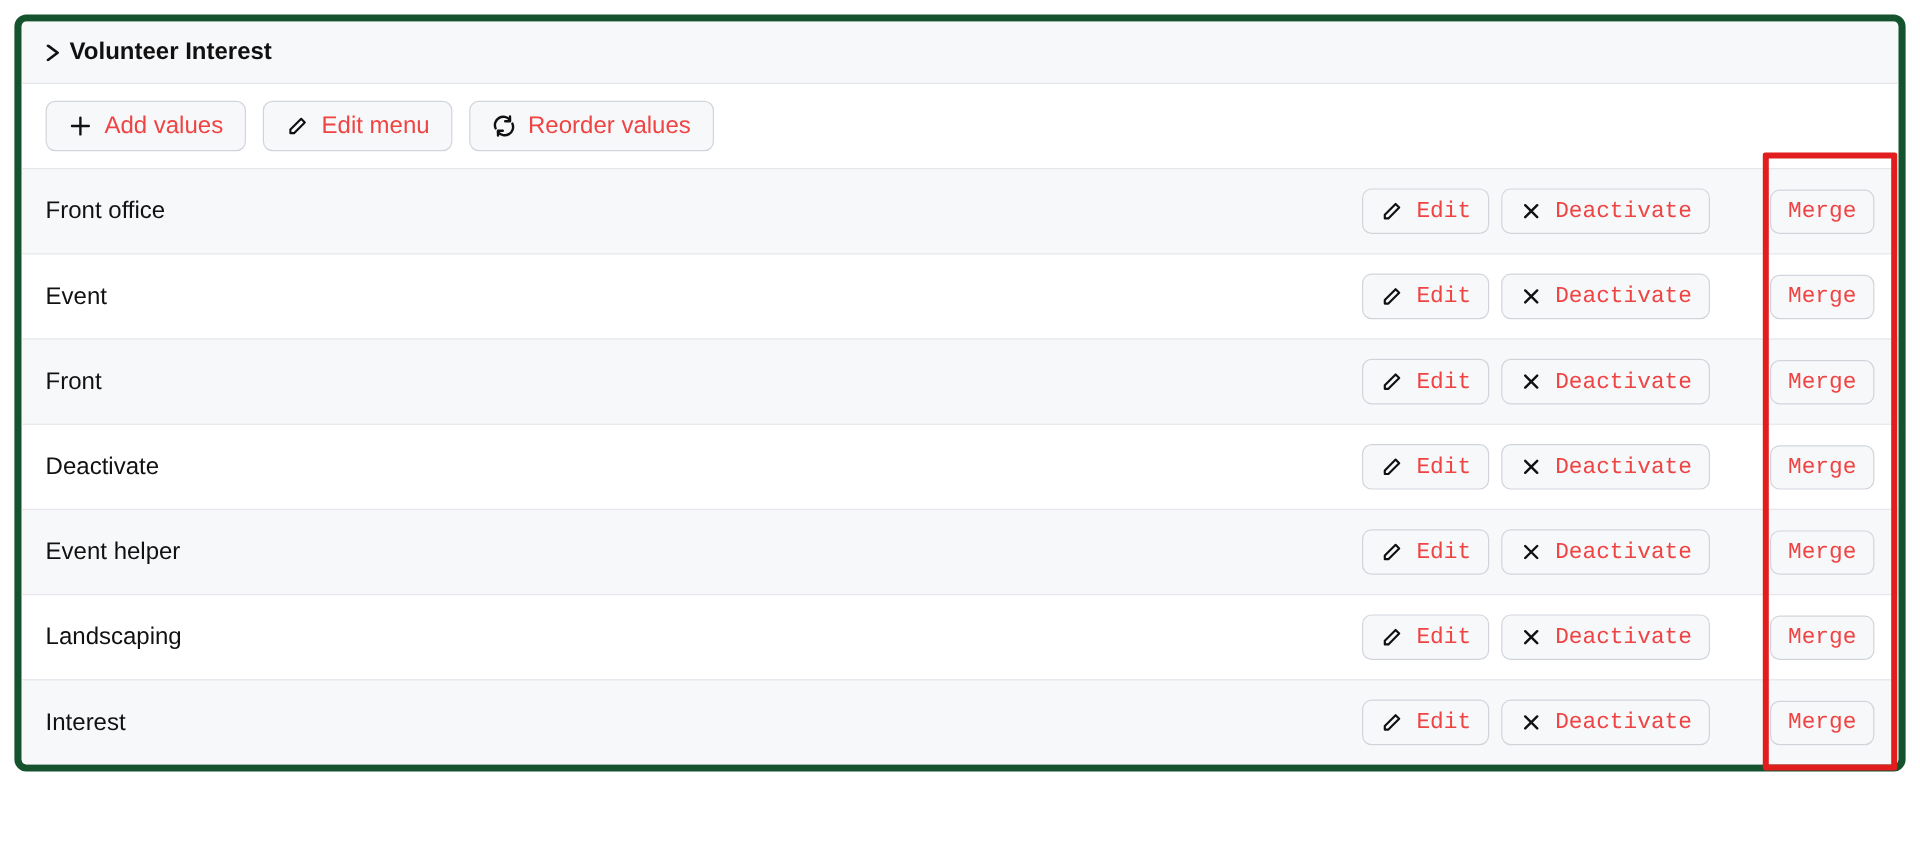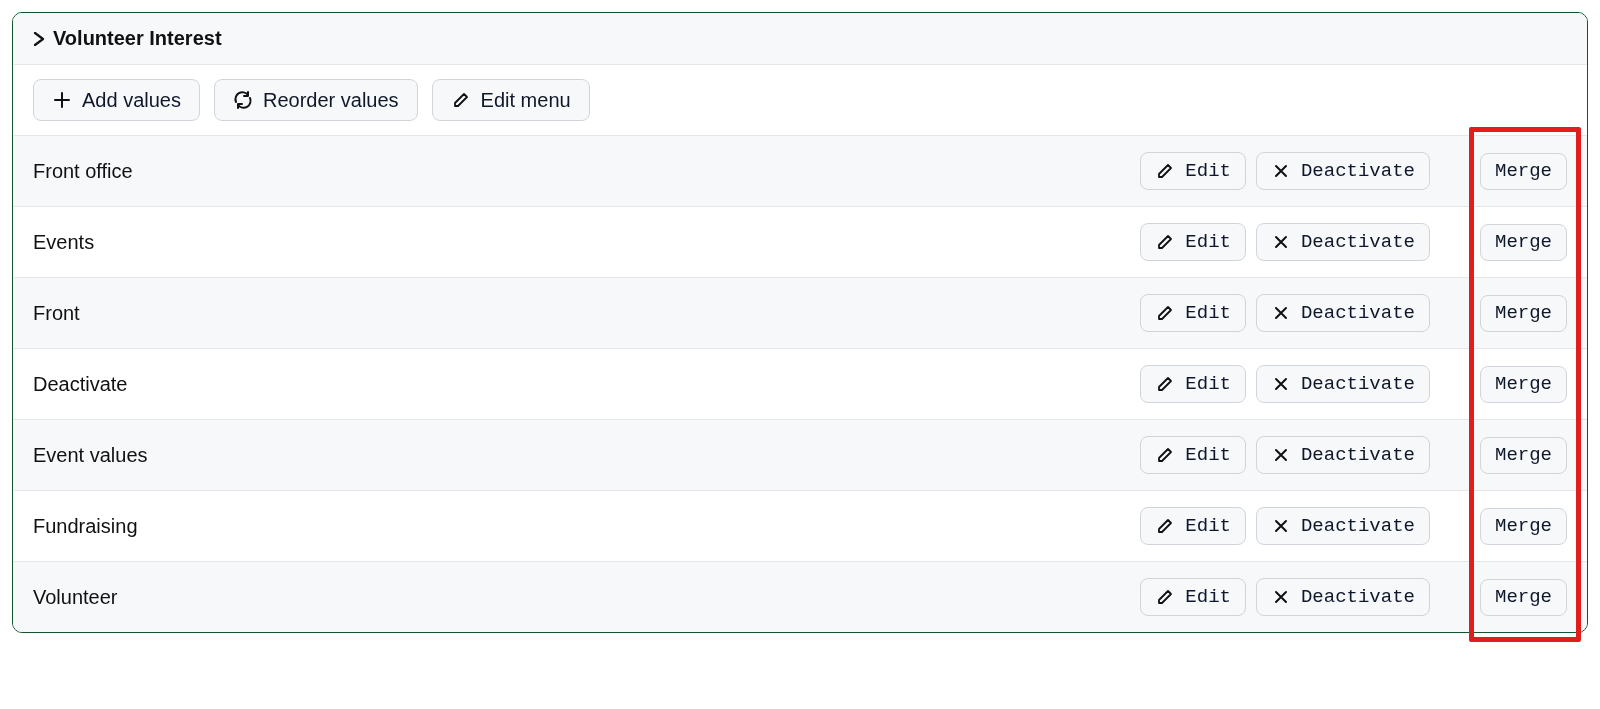--- a/index.html
+++ b/index.html
@@ -4,21 +4,21 @@
 <style>
   * { box-sizing: border-box; }
   body {
     margin: 0;
     padding: 12px;
     font-family: -apple-system, BlinkMacSystemFont, "Segoe UI", Helvetica, Arial, sans-serif;
     background: #fff;
     color: #111;
   }
   .panel {
-    border: 1px solid #14532d;
+    border: 6px solid #14532d;
     border-radius: 10px;
     overflow: hidden;
   }
   .panel-header {
     display: flex;
     align-items: center;
     gap: 6px;
     padding: 14px 20px;
     background: #f7f8fa;
     border-bottom: 1px solid #e5e7eb;
@@ -40,21 +40,21 @@
   }
   .btn {
     display: inline-flex;
     align-items: center;
     gap: 10px;
     background: #f7f8fa;
     border: 1px solid #d1d5db;
     border-radius: 8px;
     padding: 10px 18px;
     font-size: 20px;
-    color: #0f172a;
+    color: #ef4444;
     cursor: pointer;
     line-height: 1;
   }
   .btn-sm {
     padding: 8px 14px;
     font-size: 19px;
     font-family: Liberation Mono, monospace;
   }
   .icon {
     display: inline-flex;
@@ -114,37 +114,37 @@
       <button class="btn">
         <span class="icon">
           <svg width="18" height="18" viewBox="0 0 18 18">
               <path d="M9 2 V16 M2 9 H16" stroke="#111" stroke-width="2" stroke-linecap="round"></path>
             </svg>
         </span>
         <span>Add values</span>
       </button>
       <button class="btn">
         <span class="icon">
+          <svg width="18" height="18" viewBox="0 0 18 18">
+              <path d="M3 15 L3 12 L12 3 L15 6 L6 15 Z" fill="none" stroke="#111" stroke-width="1.8" stroke-linejoin="round"></path>
+            </svg>
+        </span>
+        <span>Edit menu</span>
+      </button>
+      <button class="btn">
+        <span class="icon">
           <svg width="20" height="20" viewBox="0 0 20 20">
             <path d="M3 12 A7 7 0 0 1 15 5" fill="none" stroke="#111" stroke-width="2" stroke-linecap="round"></path>
             <path d="M15 2 L15 6 L11 6" fill="none" stroke="#111" stroke-width="2" stroke-linecap="round" stroke-linejoin="round"></path>
             <path d="M17 8 A7 7 0 0 1 5 15" fill="none" stroke="#111" stroke-width="2" stroke-linecap="round"></path>
             <path d="M5 18 L5 14 L9 14" fill="none" stroke="#111" stroke-width="2" stroke-linecap="round" stroke-linejoin="round"></path>
           </svg>
         </span>
         <span>Reorder values</span>
       </button>
-      <button class="btn">
-        <span class="icon">
-          <svg width="18" height="18" viewBox="0 0 18 18">
-              <path d="M3 15 L3 12 L12 3 L15 6 L6 15 Z" fill="none" stroke="#111" stroke-width="1.8" stroke-linejoin="round"></path>
-            </svg>
-        </span>
-        <span>Edit menu</span>
-      </button>
     </div>
 
     <div class="list" id="list">
   <div class="row">
     <div class="row-label">Front office</div>
     <div class="row-actions">
       <button class="btn btn-sm">
         <span class="icon">
           <svg width="18" height="18" viewBox="0 0 18 18">
                   <path d="M3 15 L3 12 L12 3 L15 6 L6 15 Z" fill="none" stroke="#111" stroke-width="1.8" stroke-linejoin="round"></path>
@@ -161,21 +161,21 @@
         <span>Deactivate</span>
       </button>
       <span class="merge-col-spacer"></span>
       <button class="btn btn-sm">
         <span>Merge</span>
       </button>
     </div>
   </div>
 
   <div class="row">
-    <div class="row-label">Events</div>
+    <div class="row-label">Event</div>
     <div class="row-actions">
       <button class="btn btn-sm">
         <span class="icon">
           <svg width="18" height="18" viewBox="0 0 18 18">
                   <path d="M3 15 L3 12 L12 3 L15 6 L6 15 Z" fill="none" stroke="#111" stroke-width="1.8" stroke-linejoin="round"></path>
                 </svg>
         </span>
         <span>Edit</span>
       </button>
       <button class="btn btn-sm">
@@ -239,73 +239,73 @@
         <span>Deactivate</span>
       </button>
       <span class="merge-col-spacer"></span>
       <button class="btn btn-sm">
         <span>Merge</span>
       </button>
     </div>
   </div>
 
   <div class="row">
-    <div class="row-label">Event values</div>
-    <div class="row-actions">
-      <button class="btn btn-sm">
-        <span class="icon">
-          <svg width="18" height="18" viewBox="0 0 18 18">
-                  <path d="M3 15 L3 12 L12 3 L15 6 L6 15 Z" fill="none" stroke="#111" stroke-width="1.8" stroke-linejoin="round"></path>
-                </svg>
-        </span>
-        <span>Edit</span>
-      </button>
-      <button class="btn btn-sm">
-        <span class="icon">
-          <svg width="16" height="16" viewBox="0 0 16 16">
-                  <path d="M3 3 L13 13 M13 3 L3 13" stroke="#111" stroke-width="2" stroke-linecap="round"></path>
-                </svg>
-        </span>
-        <span>Deactivate</span>
-      </button>
-      <span class="merge-col-spacer"></span>
-      <button class="btn btn-sm">
-        <span>Merge</span>
-      </button>
-    </div>
-  </div>
-
-  <div class="row">
-    <div class="row-label">Fundraising</div>
-    <div class="row-actions">
-      <button class="btn btn-sm">
-        <span class="icon">
-          <svg width="18" height="18" viewBox="0 0 18 18">
-                  <path d="M3 15 L3 12 L12 3 L15 6 L6 15 Z" fill="none" stroke="#111" stroke-width="1.8" stroke-linejoin="round"></path>
-                </svg>
-        </span>
-        <span>Edit</span>
-      </button>
-      <button class="btn btn-sm">
-        <span class="icon">
-          <svg width="16" height="16" viewBox="0 0 16 16">
-                  <path d="M3 3 L13 13 M13 3 L3 13" stroke="#111" stroke-width="2" stroke-linecap="round"></path>
-                </svg>
-        </span>
-        <span>Deactivate</span>
-      </button>
-      <span class="merge-col-spacer"></span>
-      <button class="btn btn-sm">
-        <span>Merge</span>
-      </button>
-    </div>
-  </div>
-
-  <div class="row">
-    <div class="row-label">Volunteer</div>
+    <div class="row-label">Event helper</div>
+    <div class="row-actions">
+      <button class="btn btn-sm">
+        <span class="icon">
+          <svg width="18" height="18" viewBox="0 0 18 18">
+                  <path d="M3 15 L3 12 L12 3 L15 6 L6 15 Z" fill="none" stroke="#111" stroke-width="1.8" stroke-linejoin="round"></path>
+                </svg>
+        </span>
+        <span>Edit</span>
+      </button>
+      <button class="btn btn-sm">
+        <span class="icon">
+          <svg width="16" height="16" viewBox="0 0 16 16">
+                  <path d="M3 3 L13 13 M13 3 L3 13" stroke="#111" stroke-width="2" stroke-linecap="round"></path>
+                </svg>
+        </span>
+        <span>Deactivate</span>
+      </button>
+      <span class="merge-col-spacer"></span>
+      <button class="btn btn-sm">
+        <span>Merge</span>
+      </button>
+    </div>
+  </div>
+
+  <div class="row">
+    <div class="row-label">Landscaping</div>
+    <div class="row-actions">
+      <button class="btn btn-sm">
+        <span class="icon">
+          <svg width="18" height="18" viewBox="0 0 18 18">
+                  <path d="M3 15 L3 12 L12 3 L15 6 L6 15 Z" fill="none" stroke="#111" stroke-width="1.8" stroke-linejoin="round"></path>
+                </svg>
+        </span>
+        <span>Edit</span>
+      </button>
+      <button class="btn btn-sm">
+        <span class="icon">
+          <svg width="16" height="16" viewBox="0 0 16 16">
+                  <path d="M3 3 L13 13 M13 3 L3 13" stroke="#111" stroke-width="2" stroke-linecap="round"></path>
+                </svg>
+        </span>
+        <span>Deactivate</span>
+      </button>
+      <span class="merge-col-spacer"></span>
+      <button class="btn btn-sm">
+        <span>Merge</span>
+      </button>
+    </div>
+  </div>
+
+  <div class="row">
+    <div class="row-label">Interest</div>
     <div class="row-actions">
       <button class="btn btn-sm">
         <span class="icon">
           <svg width="18" height="18" viewBox="0 0 18 18">
                   <path d="M3 15 L3 12 L12 3 L15 6 L6 15 Z" fill="none" stroke="#111" stroke-width="1.8" stroke-linejoin="round"></path>
                 </svg>
         </span>
         <span>Edit</span>
       </button>
       <button class="btn btn-sm">

